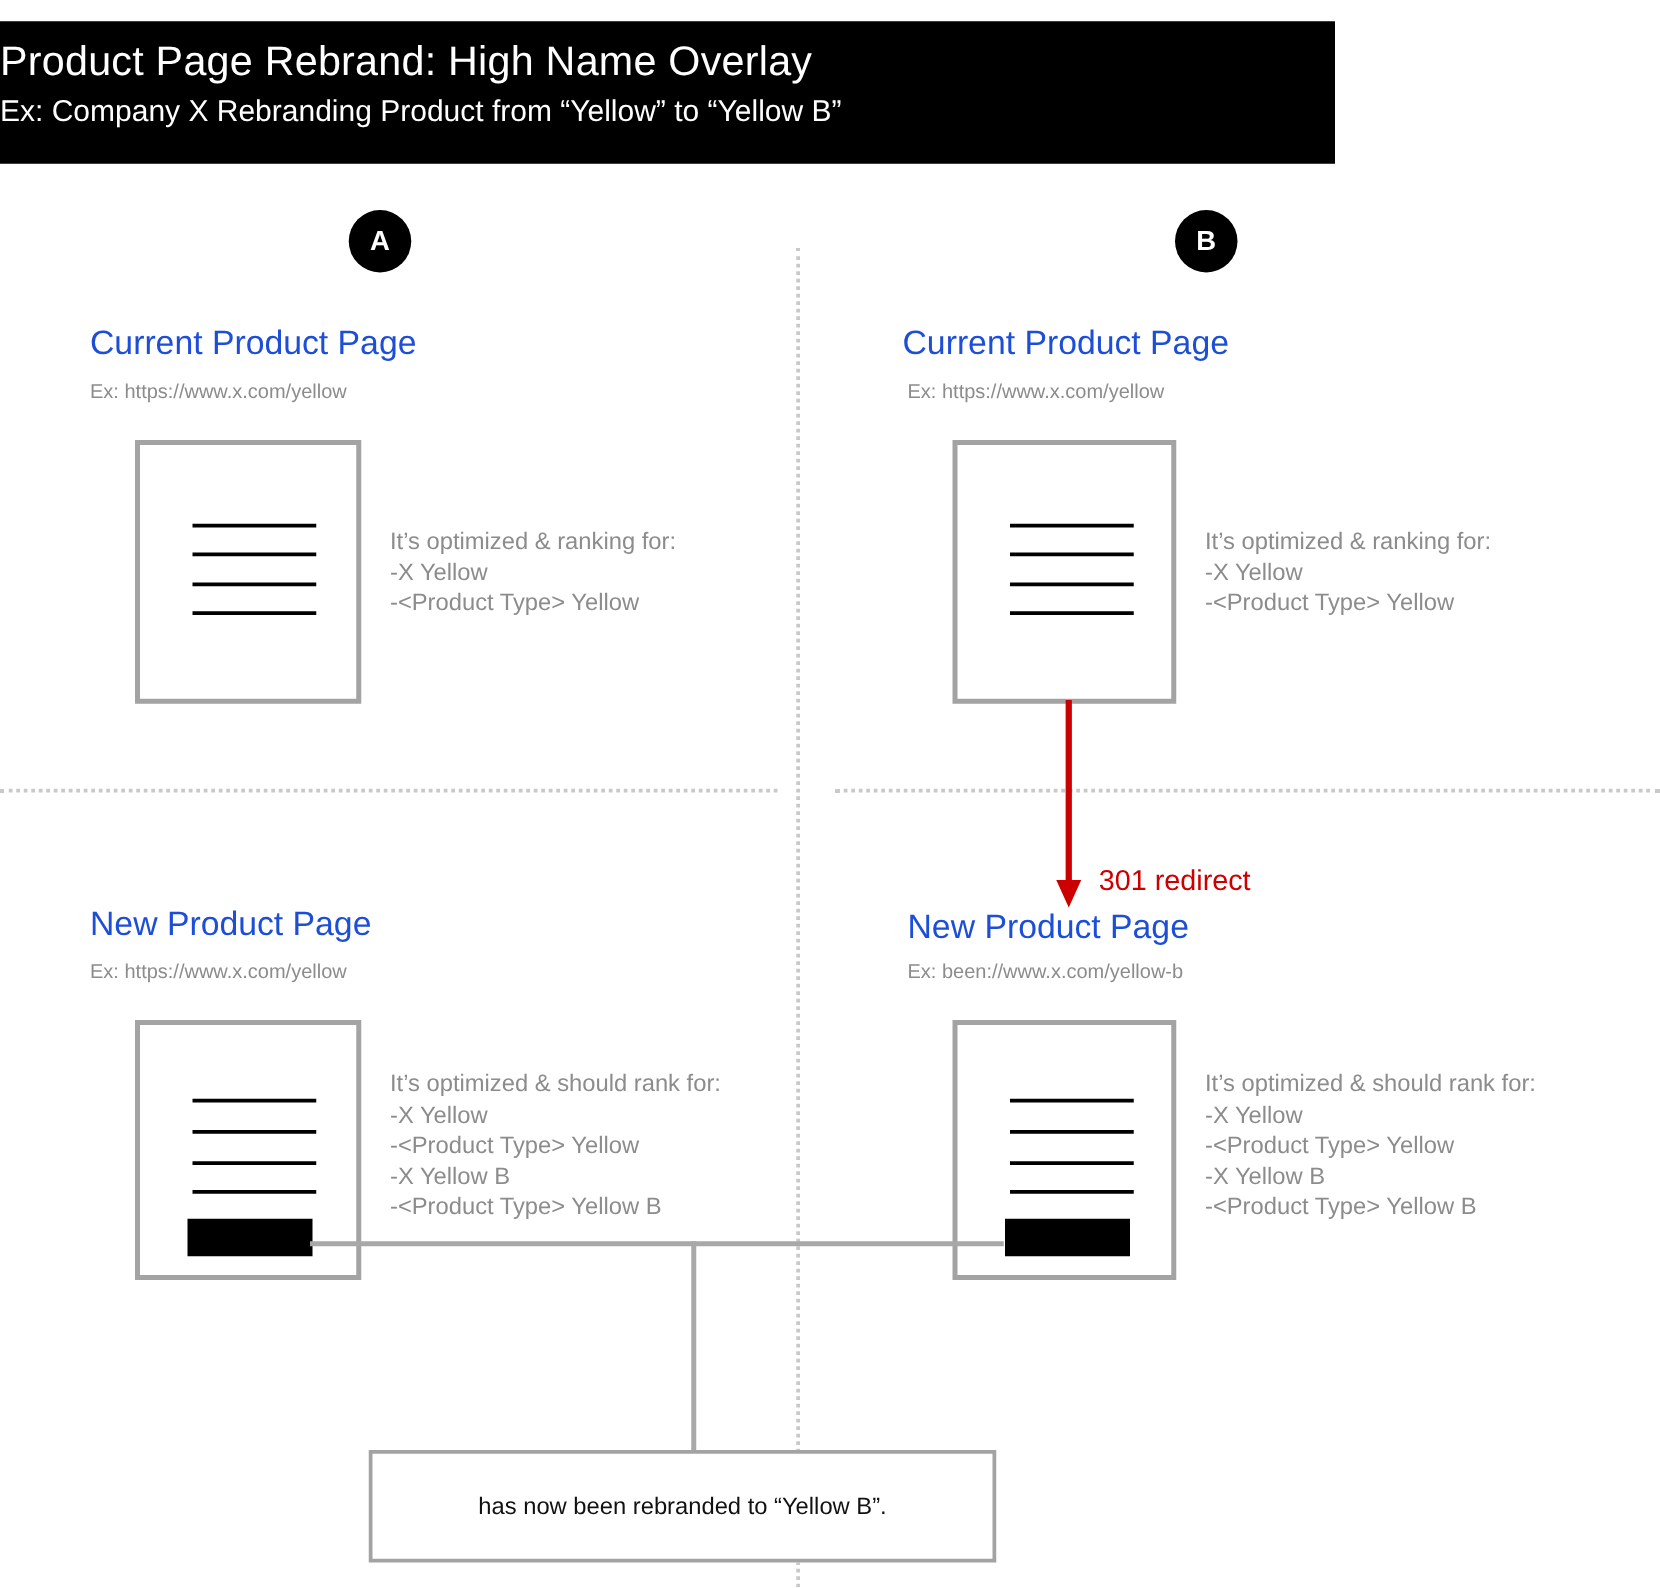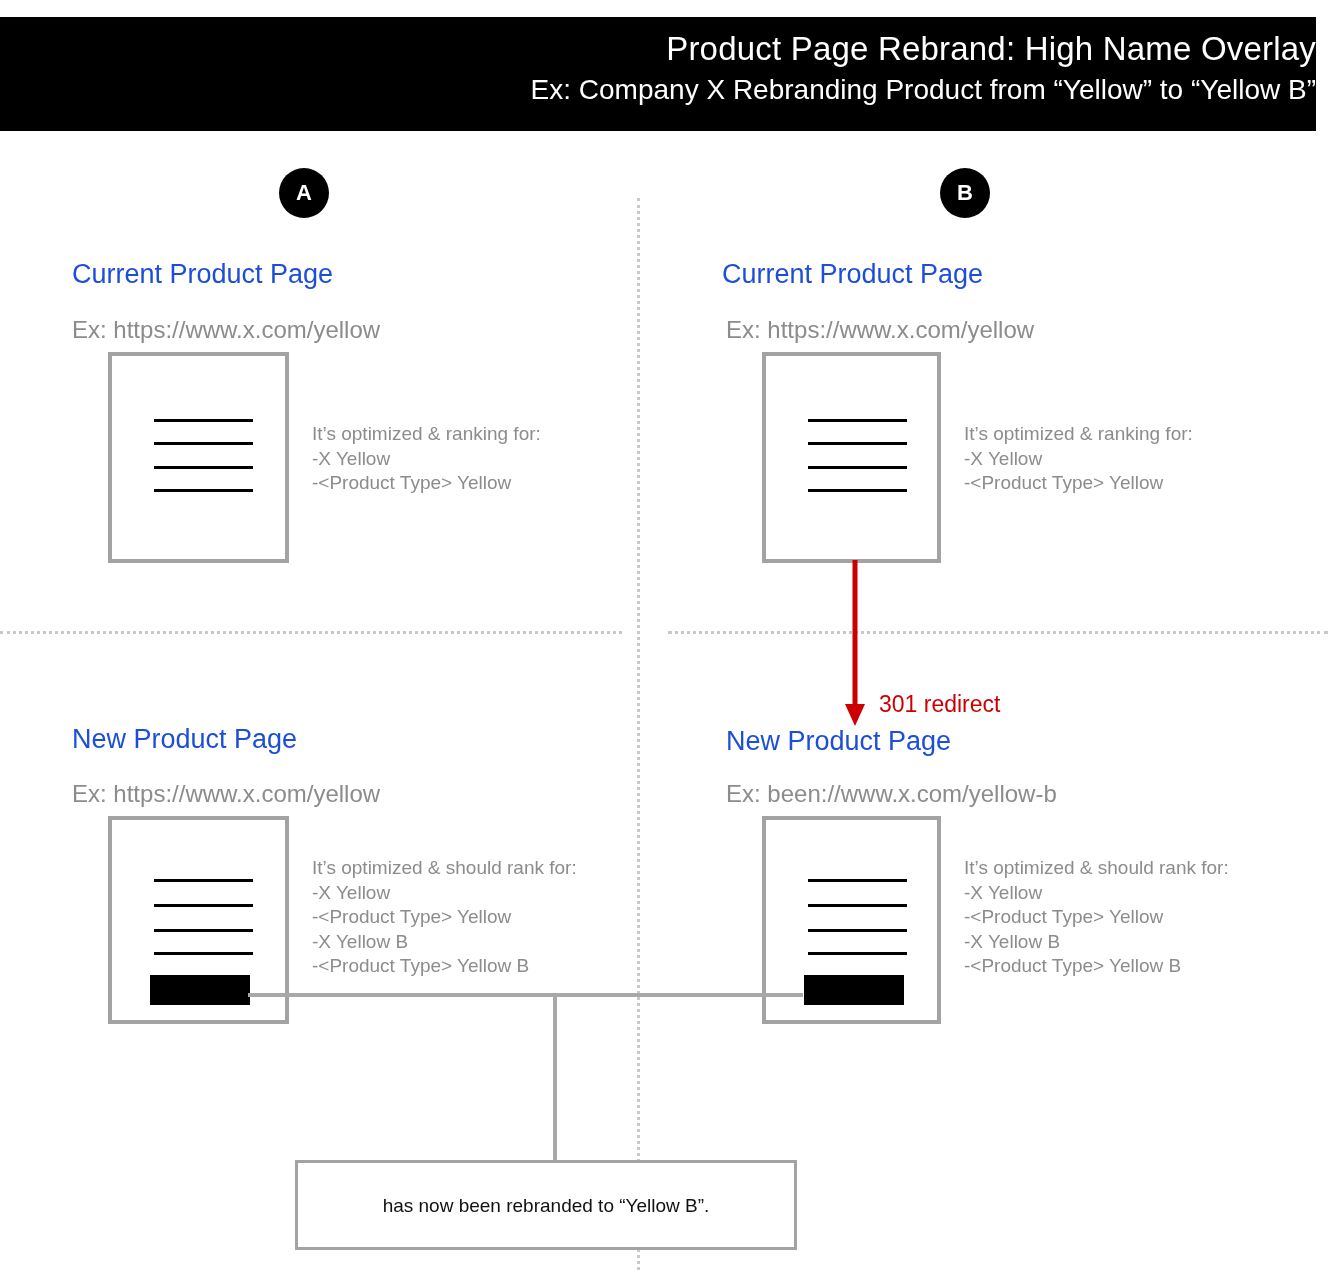--- a/index.html
+++ b/index.html
@@ -17,43 +17,42 @@
     height: 1270px;
     background: #ffffff;
     overflow: hidden;
   }
 
   
   .header-bar {
     position: absolute;
     left: 0;
     top: 17px;
-    width: 1316px;
+    width: 1068px;
     height: 114px;
     background: #000000;
     color: #ffffff;
-    text-align: right;
+    text-align: left;
   }
   .header-title {
     position: absolute;
     left: 0; right: 0;
     top: 11px;
     font-size: 33px;
     line-height: 42px;
     font-weight: 400;
     letter-spacing: 0.2px;
   }
   .header-sub {
     position: absolute;
     left: 0; right: 0;
     top: 57px;
-    font-size: 28px;
+    font-size: 24px;
     line-height: 32px;
     font-weight: 400;
-    padding-left: 20px;
   }
 
   
   .divider-v {
     position: absolute;
     left: 637px;
     top: 198px;
     width: 0;
     height: 1072px;
     border-left: 3px dotted #c9c9c9;
@@ -96,25 +95,24 @@
   .sec-title {
     position: absolute;
     font-size: 27px;
     line-height: 33px;
     color: #1d4ed8;
     font-weight: 400;
     white-space: nowrap;
   }
   .sec-url {
     position: absolute;
-    font-size: 24px;
+    font-size: 16px;
     line-height: 23px;
     color: #8c8c8c;
     white-space: nowrap;
-    margin-top: 16px;
   }
 
   
   .page-box {
     position: absolute;
     border: 4px solid #a3a3a3;
     background: #ffffff;
     box-sizing: border-box;
   }
   .page-line {

